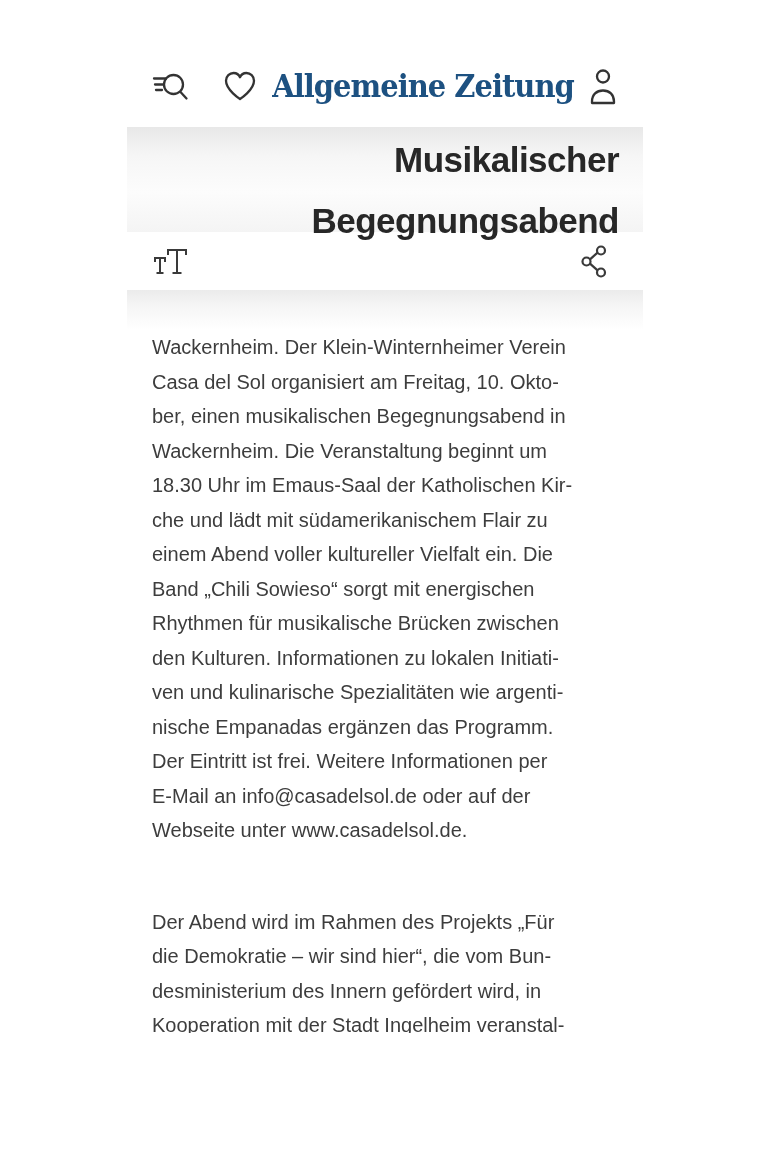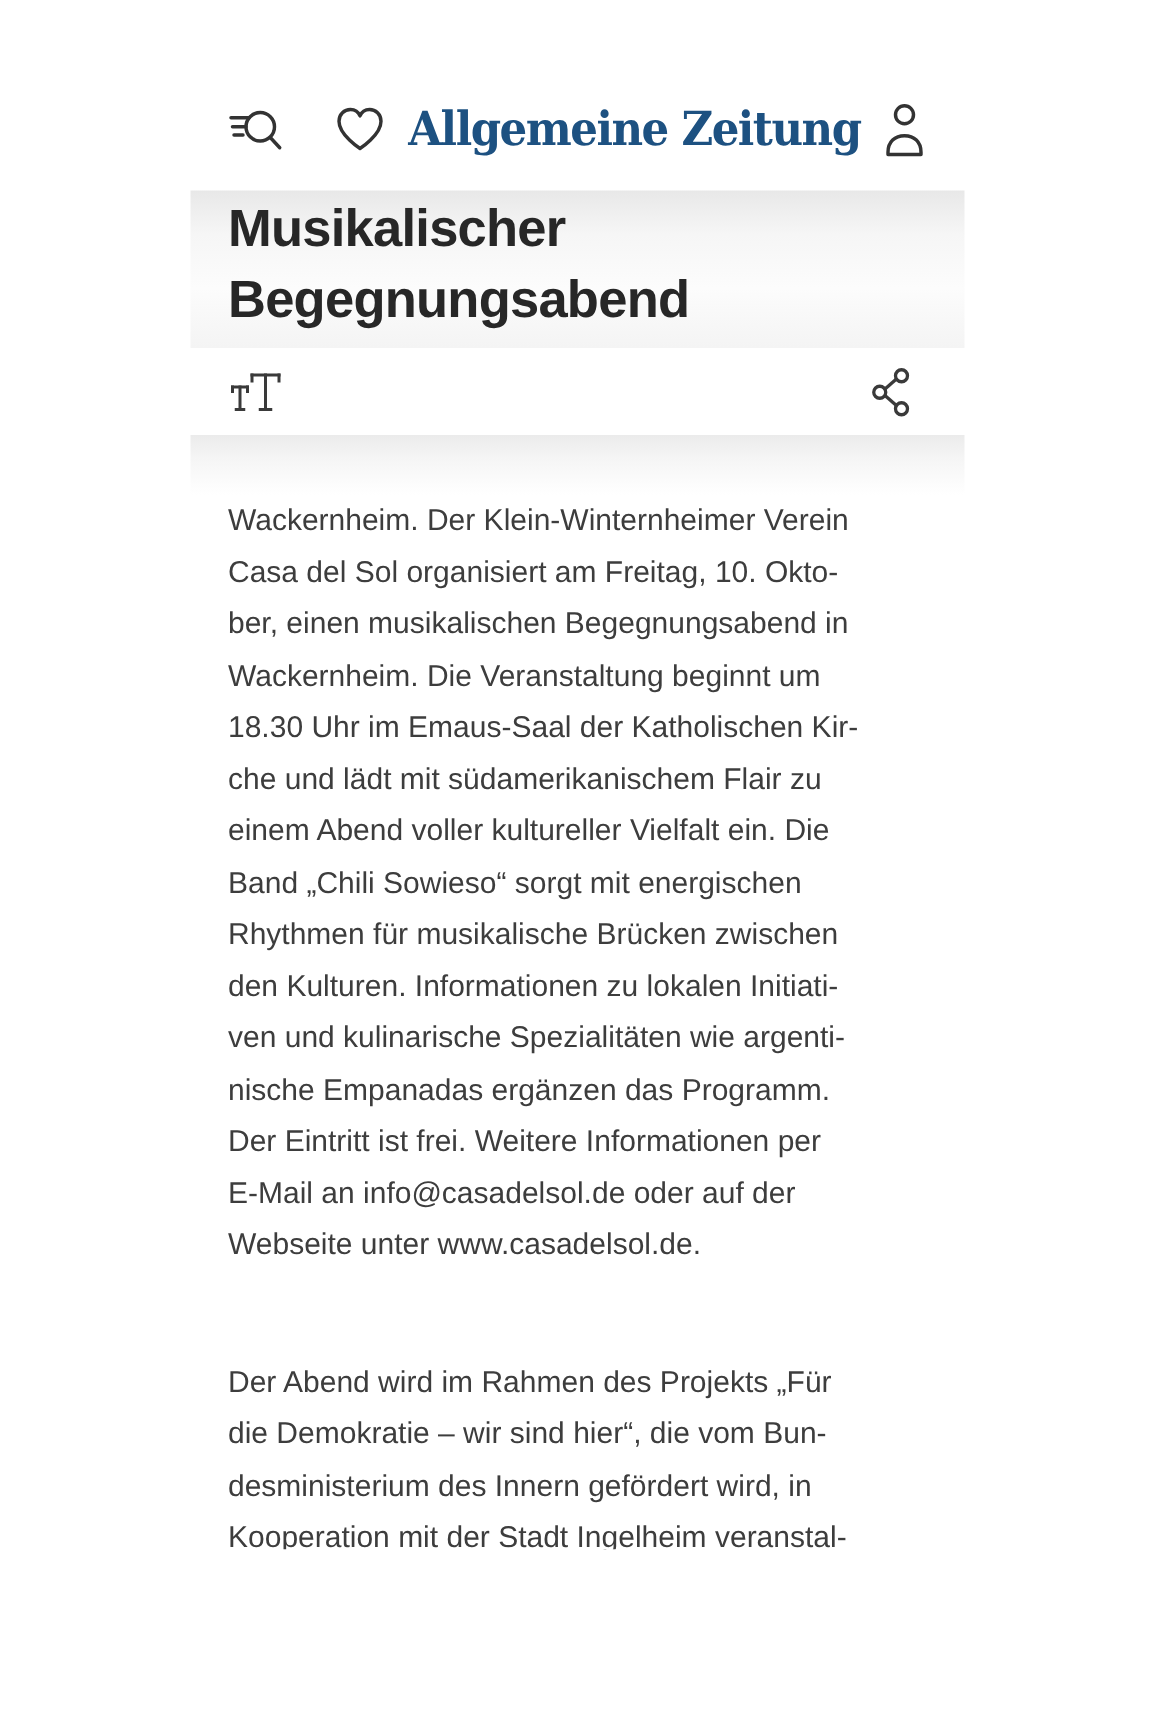--- a/index.html
+++ b/index.html
@@ -43,25 +43,26 @@
   .title-block{
     margin-top:15px;
     height:105px;
     background:linear-gradient(180deg,#e8e8e8 0%,#f6f6f6 28%,#fcfcfc 62%,#f4f4f4 100%);
     padding:2px 24px 0 25px;
     box-sizing:border-box;
   }
   .article-title{
     margin:0;
     font-size:35px;
-    line-height:47px;
+    line-height:61px;
     font-weight:700;
     letter-spacing:-0.5px;
     color:#272727;
     white-space:pre-line;
+    text-align:right;
   }
   
   .toolbar{
     height:58px;
     background:#ffffff;
     display:flex;
     align-items:center;
     justify-content:space-between;
     padding:0 36px 0 25px;
   }

